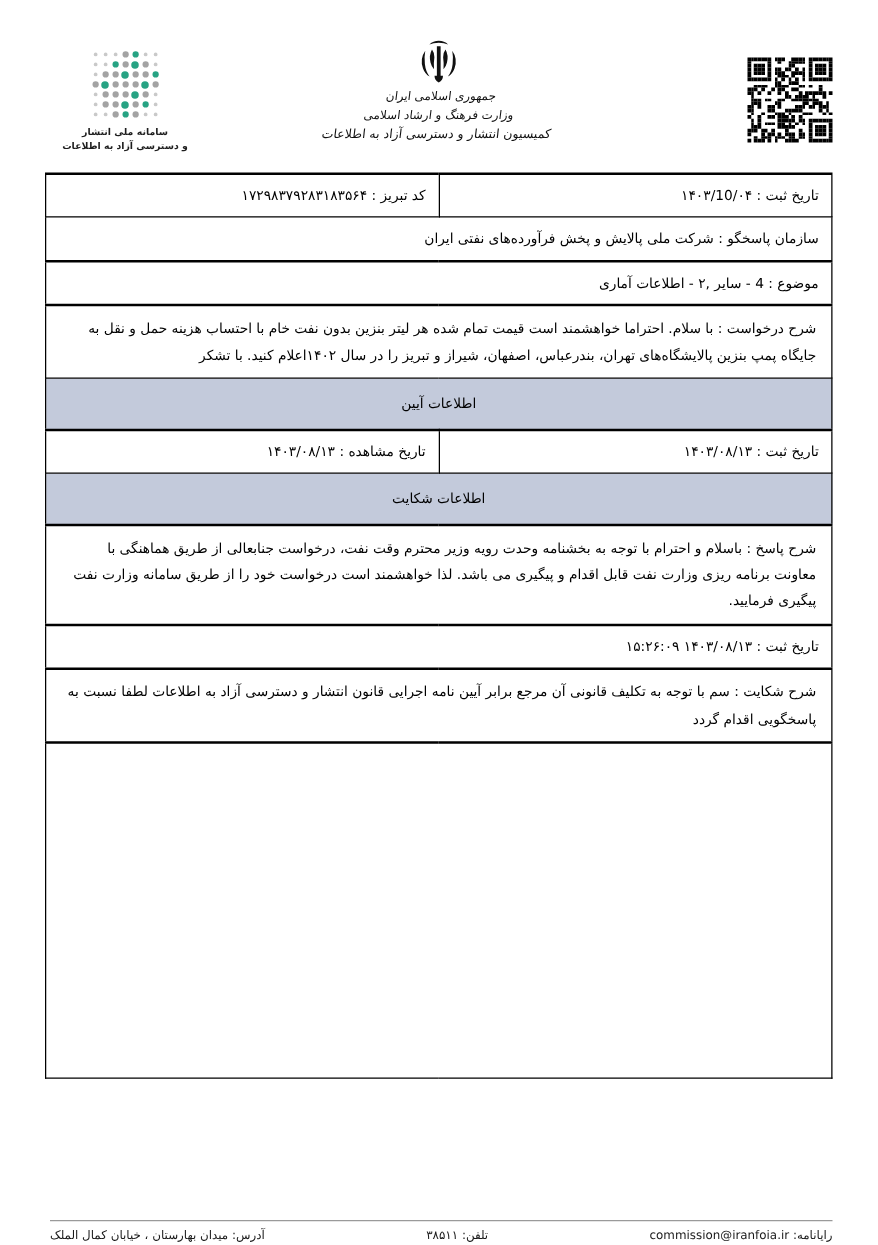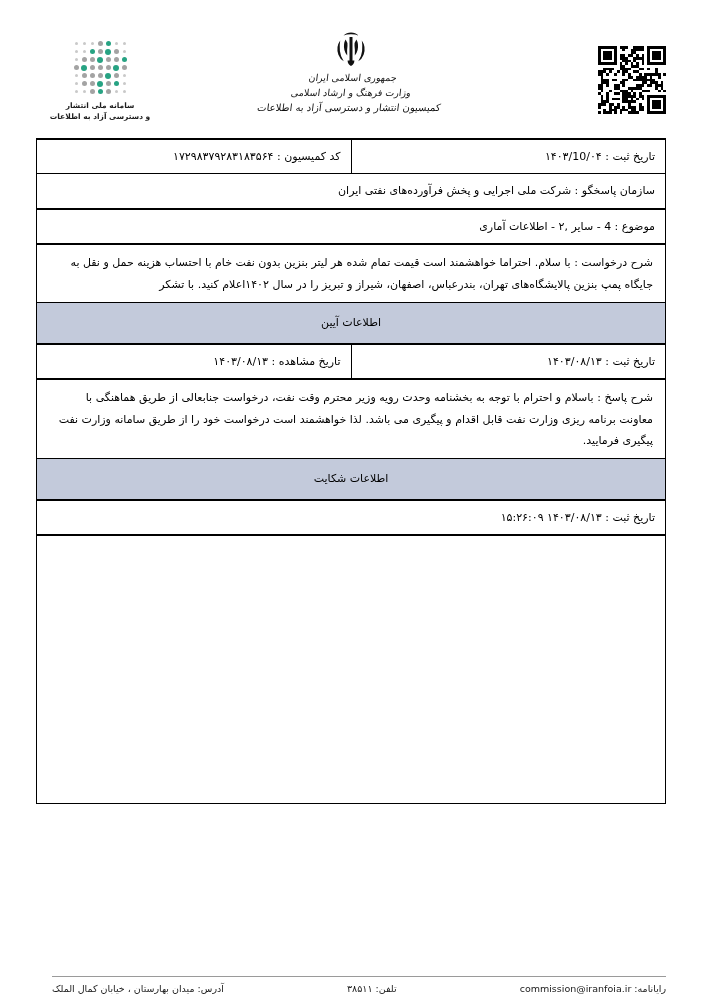--- a/index.html
+++ b/index.html
@@ -147,21 +147,21 @@
   .blank-area {
     height: 268px;
     border-top: 2px solid #000 !important;
   }
   .half { width: 50%; }
 
   
   .footer {
     position: absolute;
     bottom: 30px;
-    left: 52px;
+    left: 40px;
     right: 36px;
     border-top: 1px solid #9a9a9a;
     padding-top: 6px;
     display: flex;
     flex-direction: row-reverse;
     justify-content: space-between;
     align-items: center;
     font-size: 9.5px;
     color: #1a1a1a;
   }
@@ -885,48 +885,51 @@
           <i></i>
         </div>
     </div>
   </div>
 
   <table class="doc-table">
     <tbody>
 
       <tr>
         <td class="half thick-top">تاریخ ثبت : ۱۴۰۳/10/۰۴</td>
-        <td class="half thick-top">کد کمیسیون : ۱۷۲۹۸۳۷۹۲۸۳۱۸۳۵۶۴</td>
-      </tr>
-      <tr>
-        <td colspan="2">سازمان پاسخگو : شرکت ملی اجرایی و پخش فرآورده‌های نفتی ایران</td>
+        <td class="half thick-top">کد تبریز : ۱۷۲۹۸۳۷۹۲۸۳۱۸۳۵۶۴</td>
+      </tr>
+      <tr>
+        <td colspan="2">سازمان پاسخگو : شرکت ملی پالایش و پخش فرآورده‌های نفتی ایران</td>
       </tr>
       <tr>
         <td colspan="2" class="thick-top">موضوع : 4 - سایر ,۲ - اطلاعات آماری</td>
       </tr>
       <tr>
         <td colspan="2" class="para thick-top">شرح درخواست : با سلام. احتراما خواهشمند است قیمت تمام شده هر لیتر بنزین بدون نفت خام با احتساب هزینه حمل و نقل به جایگاه پمپ بنزین پالایشگاه‌های تهران، بندرعباس، اصفهان، شیراز و تبریز را در سال ۱۴۰۲اعلام کنید. با تشکر</td>
       </tr>
 
       <tr>
         <td class="section-head" colspan="2">اطلاعات آیین</td>
       </tr>
       <tr>
         <td class="half thick-top">تاریخ ثبت : ۱۴۰۳/۰۸/۱۳</td>
         <td class="half thick-top">تاریخ مشاهده : ۱۴۰۳/۰۸/۱۳</td>
       </tr>
       <tr>
+        <td class="section-head" colspan="2">اطلاعات شکایت</td>
+      </tr>
+
+      <tr>
         <td colspan="2" class="para thick-top">شرح پاسخ : باسلام و احترام با توجه به بخشنامه وحدت رویه وزیر محترم وقت نفت، درخواست جنابعالی از طریق هماهنگی با  معاونت برنامه ریزی وزارت نفت قابل اقدام و پیگیری می باشد. لذا خواهشمند است درخواست خود را از طریق سامانه وزارت نفت پیگیری فرمایید.</td>
       </tr>
-
-      <tr>
-        <td class="section-head" colspan="2">اطلاعات شکایت</td>
-      </tr>
       <tr>
         <td colspan="2" class="thick-top">تاریخ ثبت : ۱۴۰۳/۰۸/۱۳ ۱۵:۲۶:۰۹</td>
+      </tr>
+      <tr>
+        <td colspan="2" class="para thick-top">شرح شکایت : سم با توجه به تکلیف قانونی آن مرجع برابر آیین نامه اجرایی قانون انتشار و دسترسی آزاد به اطلاعات لطفا نسبت به پاسخگویی اقدام گردد</td>
       </tr>
 
       <tr>
         <td colspan="2" class="blank-area"></td>
       </tr>
     </tbody>
   </table>
 
   <div class="footer">
     <div class="f-item">آدرس: میدان بهارستان ، خیابان کمال الملک</div>

